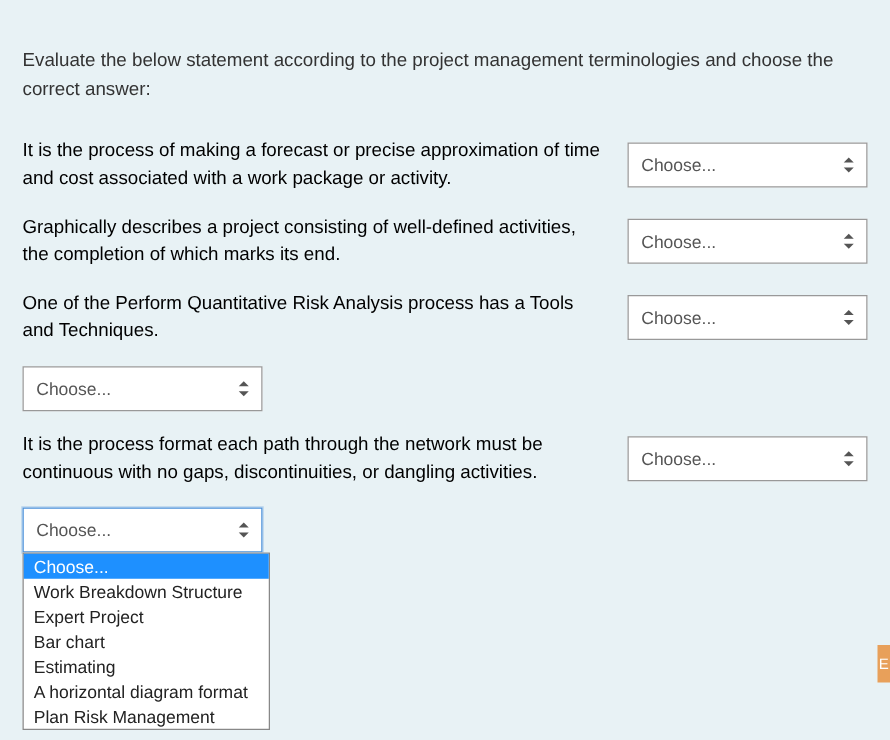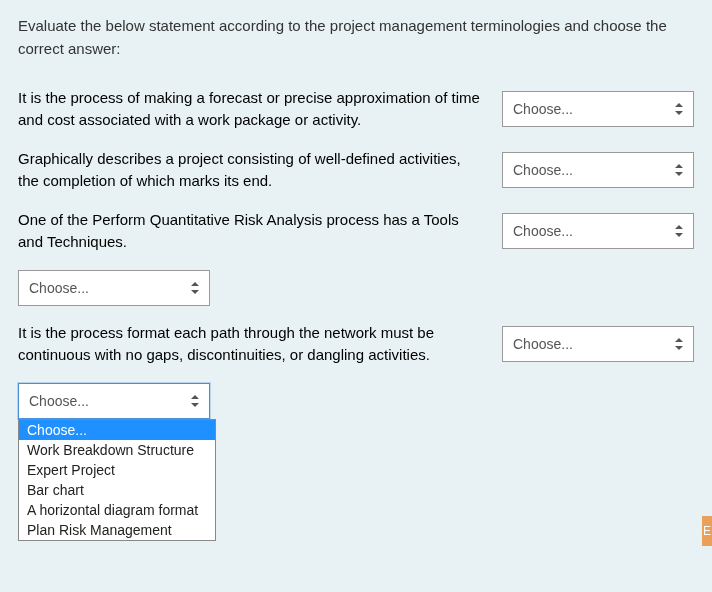--- a/index.html
+++ b/index.html
@@ -6,20 +6,21 @@
   body {
     font-family: Arial, Helvetica, sans-serif;
     background: #e8f2f5;
     width: 712px;
     height: 592px;
     overflow: hidden;
     position: relative;
   }
   .container {
     padding: 14px 18px 0 18px;
+    margin-top: 23px;
   }
   .instruction {
     color: #333;
     font-size: 15px;
     line-height: 1.55;
     margin-bottom: 26px;
   }
   .row {
     display: flex;
     align-items: center;
@@ -172,20 +173,21 @@
     <div class="select-wrap">
       <div class="select-box active">
         <span>Choose...</span>
         <span class="sort-icon"></span>
       </div>
       <div class="dropdown">
         <div class="dropdown-option highlight">Choose...</div>
         <div class="dropdown-option">Work Breakdown Structure</div>
         <div class="dropdown-option">Expert Project</div>
         <div class="dropdown-option">Bar chart</div>
+        <div class="dropdown-option">Estimating</div>
         <div class="dropdown-option">A horizontal diagram format</div>
         <div class="dropdown-option">Plan Risk Management</div>
       </div>
     </div>
   </div>
 </div>
 
 <div class="badge">E</div>
 
 </body></html>

